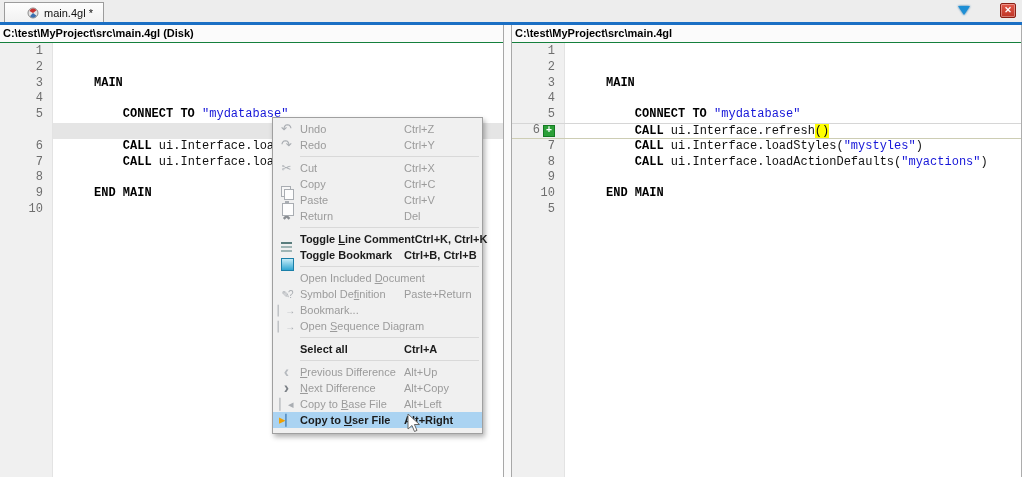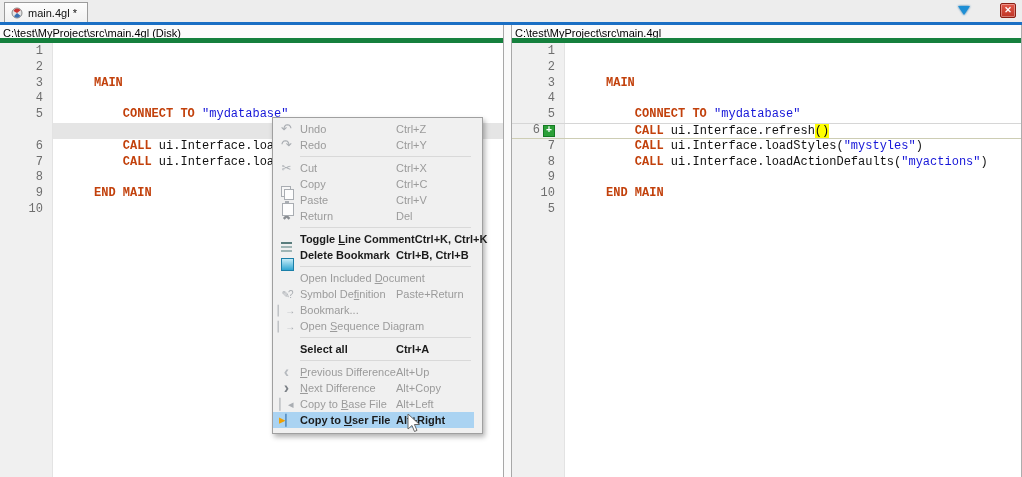--- a/index.html
+++ b/index.html
@@ -1,65 +1,65 @@
 <!DOCTYPE html>
 <html><head>
 <meta charset="utf-8">
 <style>
   * { margin:0; padding:0; box-sizing:border-box; }
   html,body { width:1022px; height:477px; overflow:hidden; }
   body { position:relative; background:#ededed; font-family:"Liberation Sans", sans-serif; }
 
   
   #tabbar { position:absolute; left:0; top:0; width:1022px; height:22px; background:#ededed; }
-  .tab { position:absolute; left:4px; top:2px; height:20px; padding:0 10px 0 6px;
+  .tab { position:absolute; left:4px; top:2px; height:20px; padding:0 10px 0 22px;
          background:linear-gradient(#fdfdfd,#f1f1f1); border:1px solid #9c9c9c; border-bottom:none;
          display:flex; align-items:center; gap:5px; font-size:11px; color:#111; }
   .tab-icon { width:12px; height:12px; display:inline-block; }
   #tab-overflow { position:absolute; right:52px; top:6px; width:0; height:0;
          border-left:6px solid transparent; border-right:6px solid transparent; border-top:9px solid #1e8fd5;
          filter:drop-shadow(0 0 1px #0f6aa8); cursor:pointer; }
   #close-btn { position:absolute; right:6px; top:3px; width:16px; height:15px; border-radius:2px;
          background:linear-gradient(#e2584a,#bf3526); border:1px solid #8a1f14;
          box-shadow:inset 0 0 0 1px rgba(255,255,255,.35);
          color:#fff; font-size:9px; font-weight:bold; line-height:13px; text-align:center; cursor:pointer; }
 
   #accent-line { position:absolute; left:0; top:22px; width:1022px; height:3px; background:#1a6fc4; }
 
   
   #panes { position:absolute; left:0; top:25px; width:1022px; height:452px; display:flex; }
   .pane { background:#fff; display:flex; flex-direction:column; }
   #left-pane  { width:503px; }
   #splitter   { width:9px; background:#fafafa; border-left:1px solid #a8a8a8; border-right:1px solid #a8a8a8; }
   #right-pane { width:510px; border-right:1px solid #adadad; }
-  .pane-header { height:18px; background:#fbfbfb; border-bottom:5px solid #15803d;
-                 font-size:11px; color:#000; padding:2px 0 0 3px; white-space:nowrap; overflow:hidden; }
+  .pane-header { height:18px; background:#fbfbfb; border-bottom:1px solid #15803d;
+                 font-size:11px; color:#000; padding:2px 0 0 3px; white-space:nowrap; overflow:hidden;font-weight:bold; }
   .editor { position:relative; flex:1; background:#fff; overflow:hidden;
             font-family:"Liberation Mono","DejaVu Sans Mono",monospace; font-size:12px; }
   .gutter-bg { position:absolute; left:0; top:0; bottom:0; width:53px; background:#f0f0f0;
                border-right:1px solid #e3e3e3; }
   .lines { position:relative; padding-top:1px; }
   .code-row { display:flex; height:15.8px; line-height:15.6px; white-space:pre; }
   .lnum-cell { flex:0 0 53px; display:flex; justify-content:flex-end; align-items:center;
                padding-right:10px; color:#6e6e6e; font-size:12px; }
   .badge { display:inline-block; width:12px; height:12px; margin-left:3px; background:#2ca038;
            border:1px solid #157a23; color:#fff; font-size:10px; font-weight:bold;
            line-height:10px; text-align:center; }
   .code-cell { flex:1; padding-left:5px; color:#111; }
   .placeholder .code-cell { background:#e5e5e5; }
   .current-diff { border-top:1px solid #d6d6d6; border-bottom:1px solid #cdcdb4; }
-  .tok-keyword { color:#c2410c; font-weight:bold;padding-left:36px; }
+  .tok-keyword { color:#000000; font-weight:bold;padding-left:36px; }
   .tok-plain { color:#111; }
   .tok-string { color:#1616d8; }
   .tok-diff-highlight { background:#ffff00; color:#111; }
 
   
   #context-menu { position:absolute; left:272px; top:117px; width:211px; background:#f0f0f0;
                   border:1px solid #a0a0a0; box-shadow:2px 3px 5px rgba(0,0,0,.3);
-                  padding:3px 8px 5px 0; font-size:11px; z-index:10; }
+                  padding:3px 0 5px 0; font-size:11px; z-index:10; }
   .menu-item { height:16px; display:flex; align-items:center; cursor:default; }
   .menu-item .label { flex:1; font-weight:bold; color:#1b1b1b; white-space:nowrap; }
   .menu-item .shortcut { flex:0 0 78px; text-align:left; font-weight:bold; color:#1b1b1b; white-space:nowrap; }
   .menu-item.disabled .label, .menu-item.disabled .shortcut { color:#9b9b9b; font-weight:normal; }
   .menu-item.highlighted { background:#aad3f2; }
   .menu-sep { height:1px; background:#d9d9d9; margin:3px 3px 3px 27px; }
   .mi { flex:0 0 27px; text-align:center; font-size:12px; color:#a9adb2; line-height:14px; }
 
   .undo-icon::before { content:"\21B6"; font-size:13px; }
   .redo-icon::before { content:"\21B7"; font-size:13px; }
@@ -185,21 +185,21 @@
       <span class="shortcut">Del</span>
     </div>
     <div class="menu-sep"></div>
     <div class="menu-item">
       <span class="mi toggle-line-comment-icon"></span>
       <span class="label">Toggle <u>L</u>ine Comment</span>
       <span class="shortcut">Ctrl+K, Ctrl+K</span>
     </div>
     <div class="menu-item">
       <span class="mi toggle-bookmark-icon"></span>
-      <span class="label">Delete Bookmark</span>
+      <span class="label">Toggle Bookmark</span>
       <span class="shortcut">Ctrl+B, Ctrl+B</span>
     </div>
     <div class="menu-sep"></div>
     <div class="menu-item disabled" aria-disabled="true">
       <span class="mi"></span>
       <span class="label">Open Included <u>D</u>ocument</span>
       <span class="shortcut"></span>
     </div>
     <div class="menu-item disabled" aria-disabled="true">
       <span class="mi symbol-definition-icon"></span>

